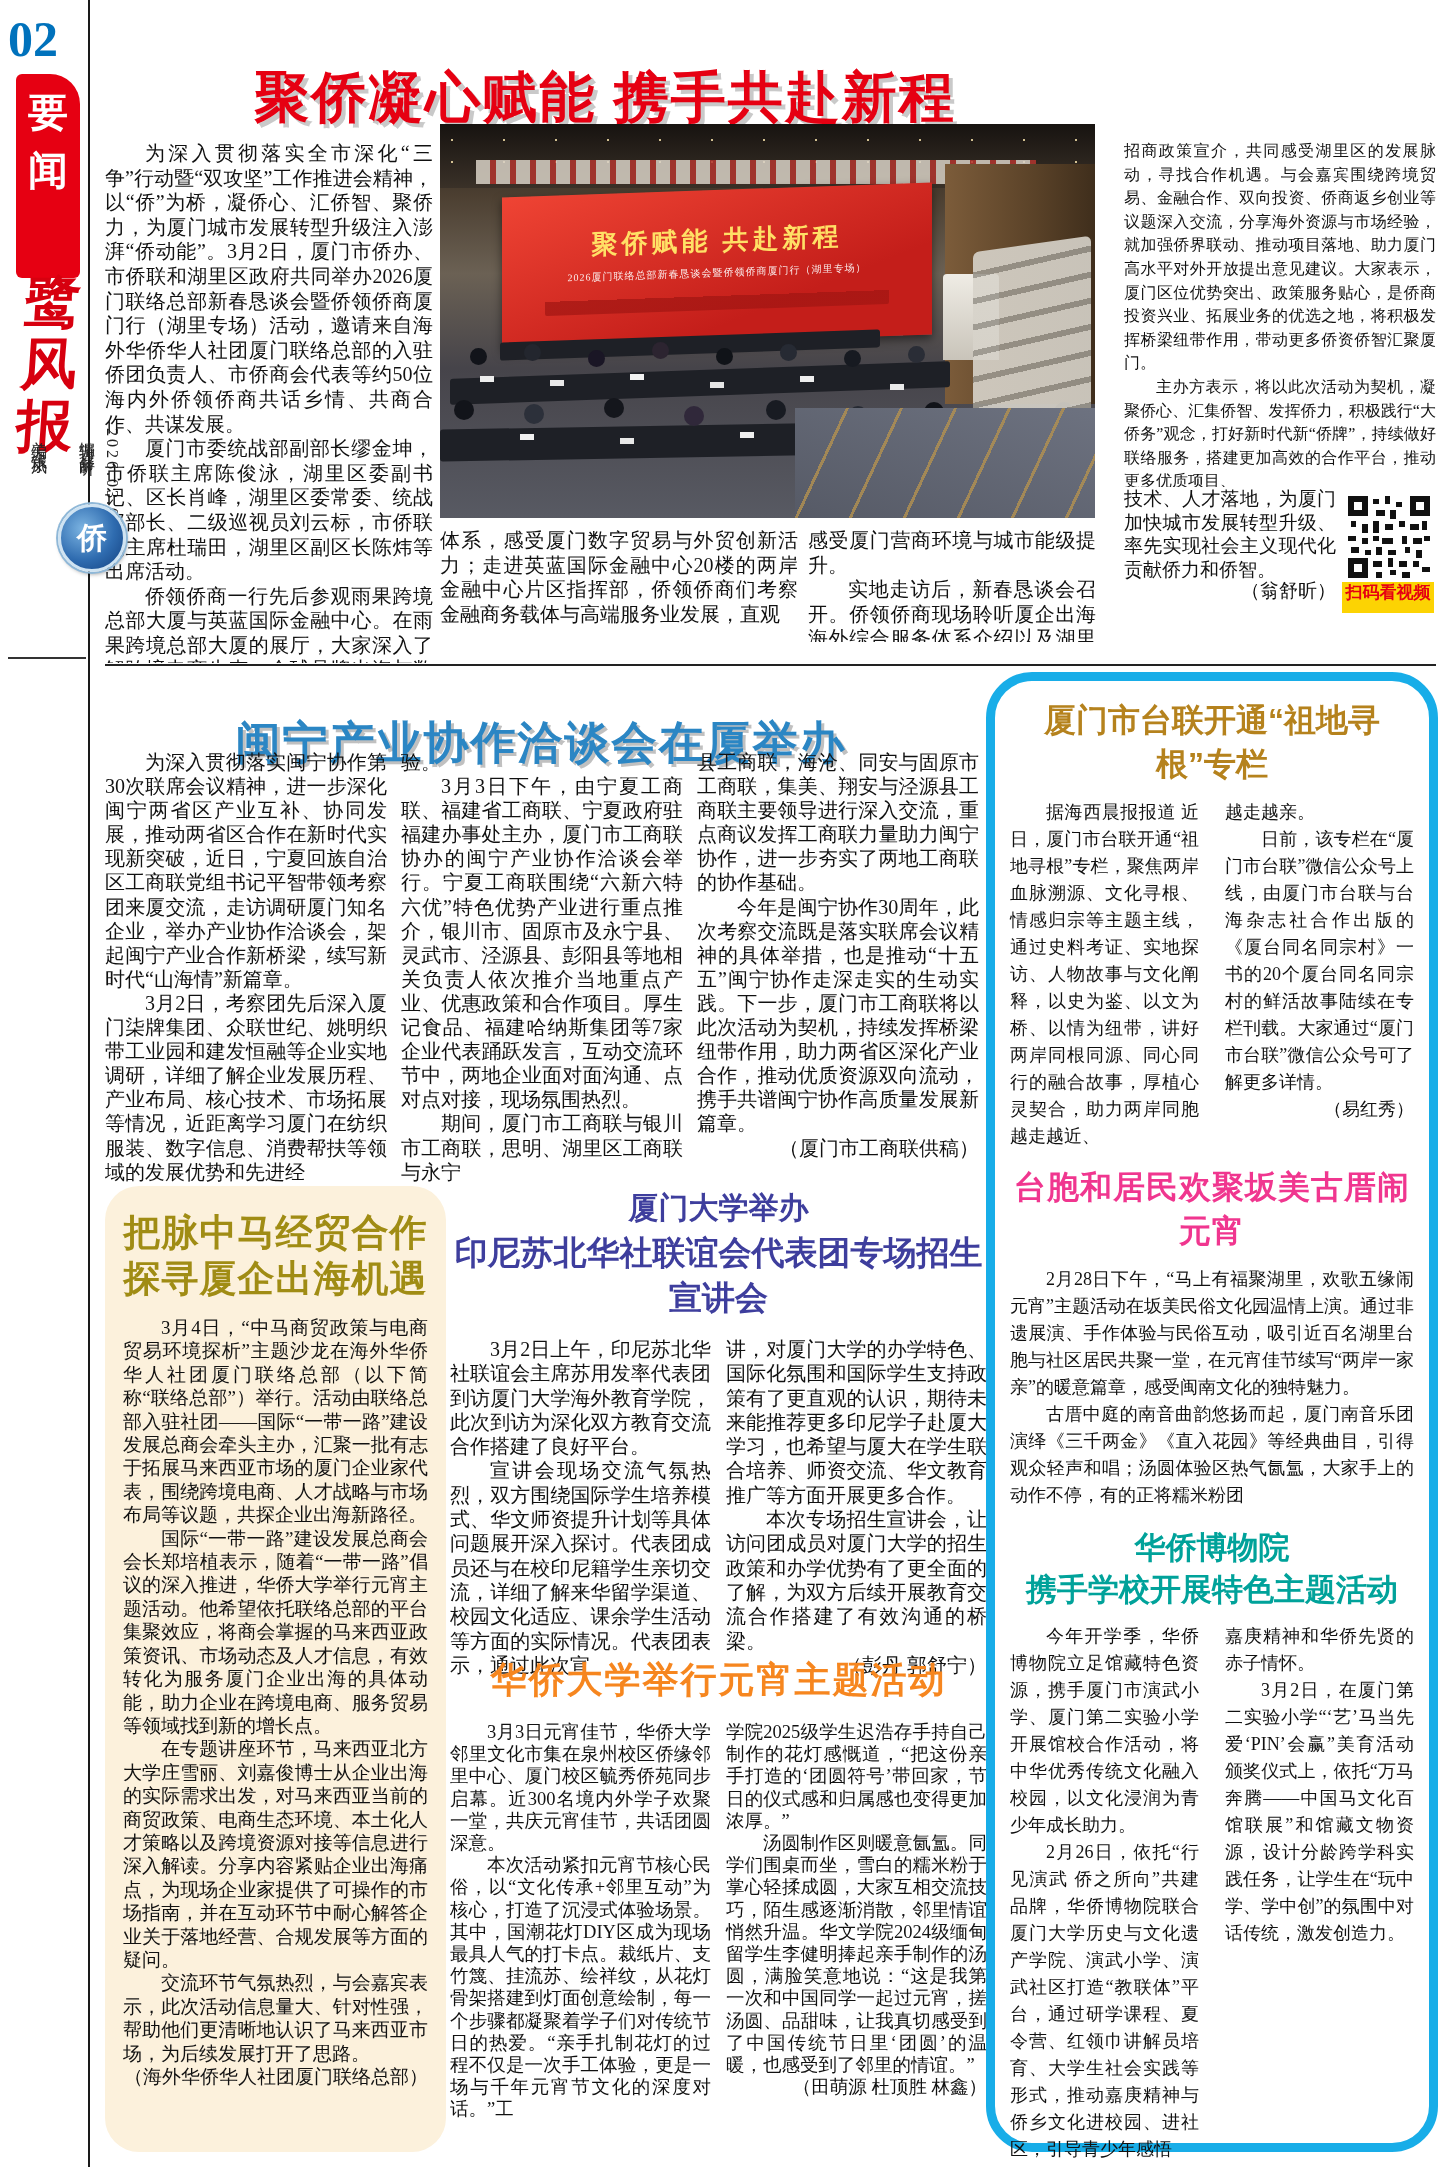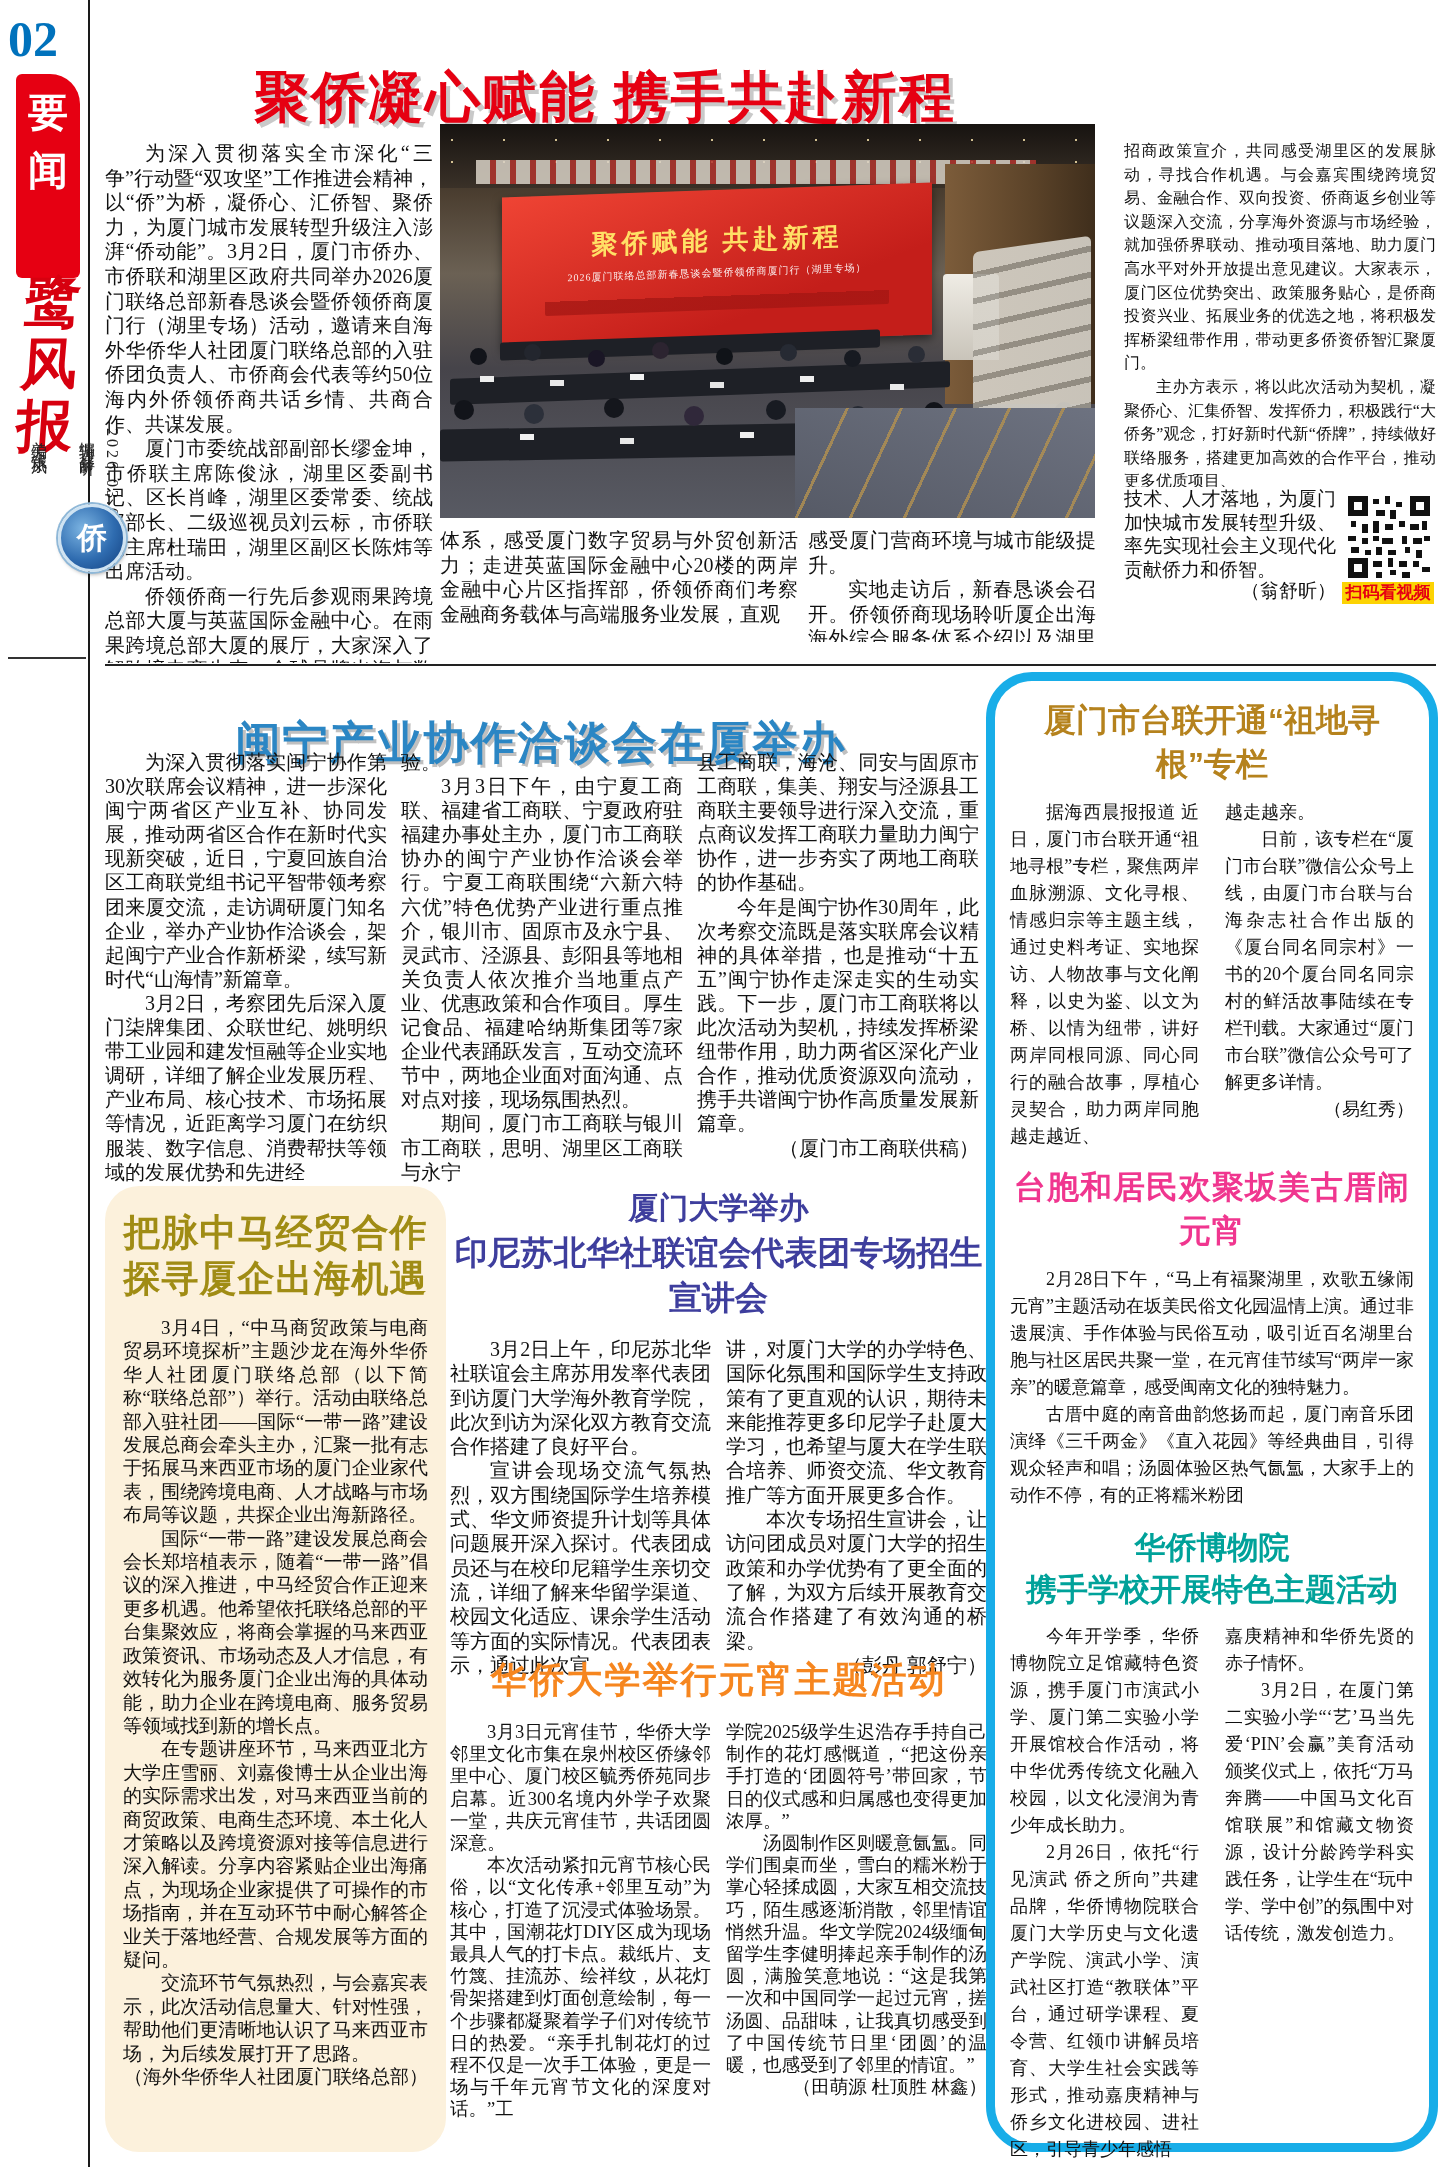--- a/index.html
+++ b/index.html
@@ -110,21 +110,21 @@
         border-radius:46px;box-sizing:border-box;padding:14px 15px 0 15px;}
   .bb-h1{text-align:center;font-size:32px;color:#b5821d;margin-top:4px;}
   .bb-cols{display:flex;gap:26px;margin-top:12px;}
   .bb-cols .col{flex:1;font-size:18px;line-height:27px;}
   .bb-h2{text-align:center;font-size:32px;color:#f0368f;margin-top:16px;letter-spacing:1px;}
   .bb-h3a{text-align:center;font-size:31px;color:#00a29a;margin-top:18px;}
   .bb-h3b{text-align:center;font-size:31px;color:#00a29a;}
   
   .qr{left:1348px;top:496px;width:82px;height:82px;background:#fff;}
   .qr svg{display:block;}
-  .qr-label{left:1342px;top:582px;width:92px;height:22px;background:#fcd303;color:#e60012;
+  .qr-label{left:1342px;top:582px;width:92px;height:31px;background:#fcd303;color:#e60012;
         font-size:17px;font-weight:bold;text-align:center;line-height:22px;
         font-family:"Liberation Sans","DejaVu Sans",sans-serif;}
 </style>
 </head>
 <body>
 
 <div class="page">
 
   <div class="vrule"></div>
   <div class="pagenum hd">02</div>
@@ -252,21 +252,21 @@
         <p class="para ind">今年是闽宁协作30周年，此次考察交流既是落实联席会议精神的具体举措，也是推动“十五五”闽宁协作走深走实的生动实践。下一步，厦门市工商联将以此次活动为契机，持续发挥桥梁纽带作用，助力两省区深化产业合作，推动优质资源双向流动，携手共谱闽宁协作高质量发展新篇章。</p>
         <p class="para by">（厦门市工商联供稿）</p>
       </div>
   </div>
 
   <div class="abs salon">
     <div class="salon-h hd">把脉中马经贸合作</div>
     <div class="salon-h hd">探寻厦企出海机遇</div>
     <div class="salon-body">
         <p class="para ind">3月4日，“中马商贸政策与电商贸易环境探析”主题沙龙在海外华侨华人社团厦门联络总部（以下简称“联络总部”）举行。活动由联络总部入驻社团——国际“一带一路”建设发展总商会牵头主办，汇聚一批有志于拓展马来西亚市场的厦门企业家代表，围绕跨境电商、人才战略与市场布局等议题，共探企业出海新路径。</p>
-        <p class="para ind">国际“一带一路”建设发展总商会会长郑培植表示，随着“一带一路”倡议的深入推进，中马经贸合作正迎来更多机遇。他希望依托联络总部的平台集聚效应，将商会掌握的马来西亚政策资讯、市场动态及人才信息，有效转化为服务厦门企业出海的具体动能，助力企业在跨境电商、服务贸易等领域找到新的增长点。</p>
+        <p class="para ind">国际“一带一路”建设发展总商会会长郑培植表示，随着“一带一路”倡议的深入推进，华侨大学举行元宵主题活动。他希望依托联络总部的平台集聚效应，将商会掌握的马来西亚政策资讯、市场动态及人才信息，有效转化为服务厦门企业出海的具体动能，助力企业在跨境电商、服务贸易等领域找到新的增长点。</p>
         <p class="para ind">在专题讲座环节，马来西亚北方大学庄雪丽、刘嘉俊博士从企业出海的实际需求出发，对马来西亚当前的商贸政策、电商生态环境、本土化人才策略以及跨境资源对接等信息进行深入解读。分享内容紧贴企业出海痛点，为现场企业家提供了可操作的市场指南，并在互动环节中耐心解答企业关于落地经营、合规发展等方面的疑问。</p>
         <p class="para ind">交流环节气氛热烈，与会嘉宾表示，此次活动信息量大、针对性强，帮助他们更清晰地认识了马来西亚市场，为后续发展打开了思路。</p>
         <p class="para by">（海外华侨华人社团厦门联络总部）</p>
       </div>
   </div>
 
   <div class="abs xmu">
     <div class="xmu-h1 hd">厦门大学举办</div>
     <div class="xmu-h2 hd">印尼苏北华社联谊会代表团专场招生宣讲会</div>
     <div class="cols2">

